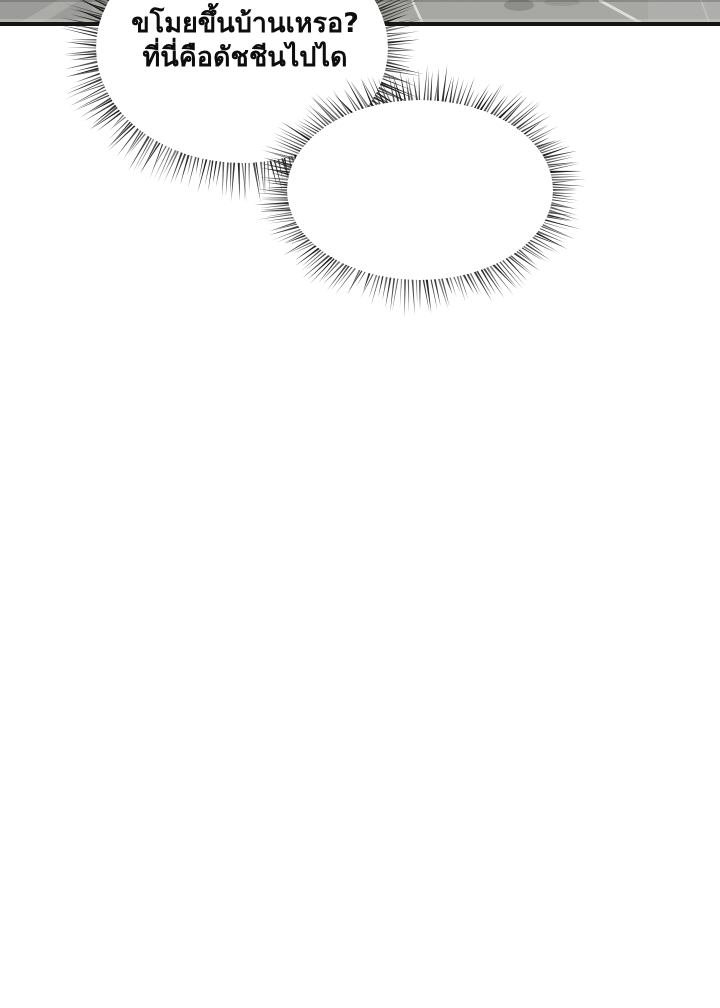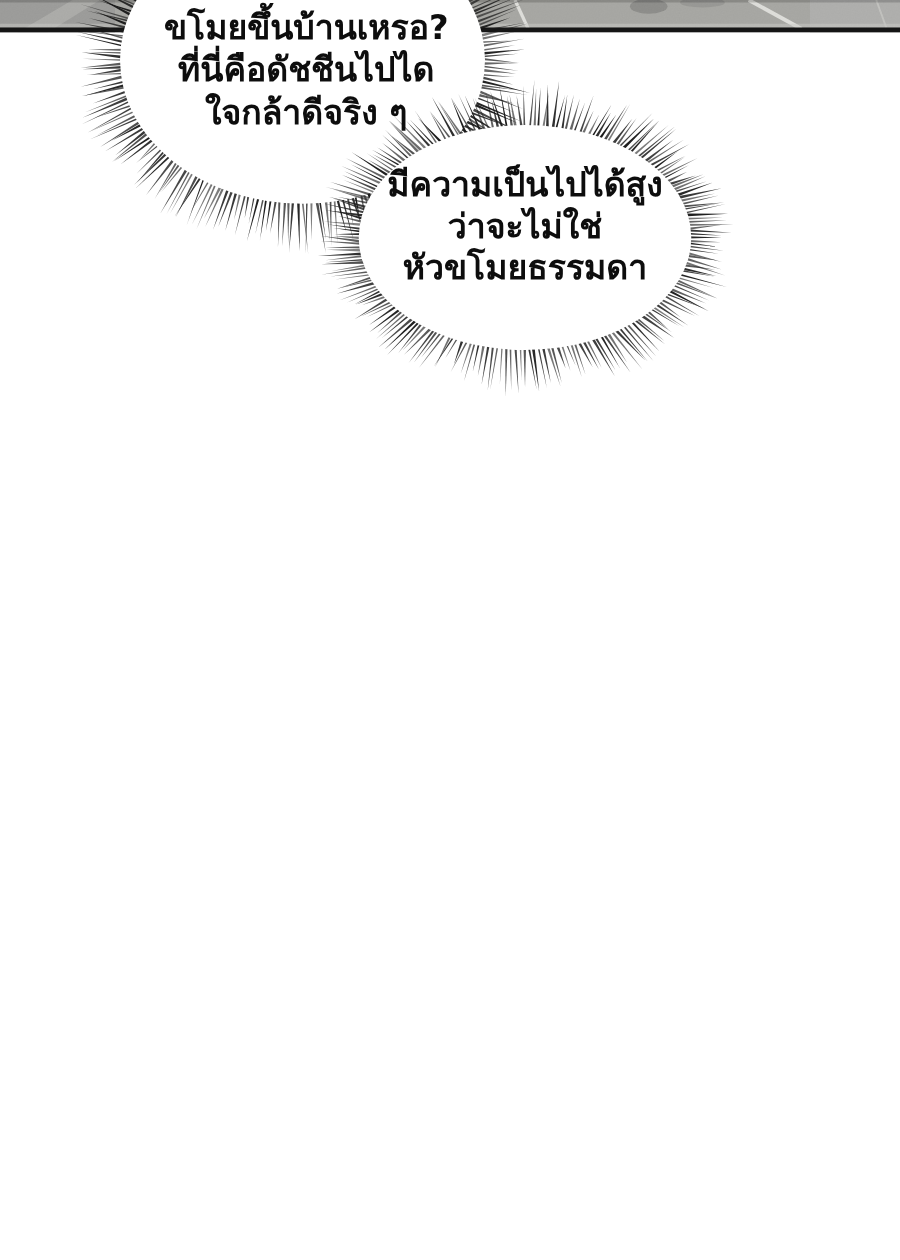--- a/index.html
+++ b/index.html
@@ -545,22 +545,16 @@
           <polygon points="316.7064683699998,128.1003904244058 316.7973672052574,126.47315403347793 352.38944306810987,129.27751528109928" fill="#1b1b1b" opacity="0.88"></polygon>
           <polygon points="316.8967392814378,130.55279851950405 316.9710527772487,129.23456162098108 344.3461121483874,131.4389998909916" fill="#1b1b1b" opacity="0.92"></polygon>
         </g>
       <ellipse cx="187" cy="133" rx="133" ry="90" fill="#ffffff"></ellipse>
     </svg>
   </div>
 
   <div id="bubble1-text" class="bubble-text">
     <span class="line">ขโมยขึ้นบ้านเหรอ?</span>
     <span class="line">ที่นี่คือดัชชีนไปได</span>
-    <span class="line">ใจกล้าดีจริง ๆ</span>
   </div>
 
-  <div id="bubble2-text" class="bubble-text">
-    <span class="line">มีความเป็นไปได้สูง</span>
-    <span class="line">ว่าจะไม่ใช่</span>
-    <span class="line">หัวขโมยธรรมดา</span>
-  </div>
 
 </div>
 
 </body></html>

